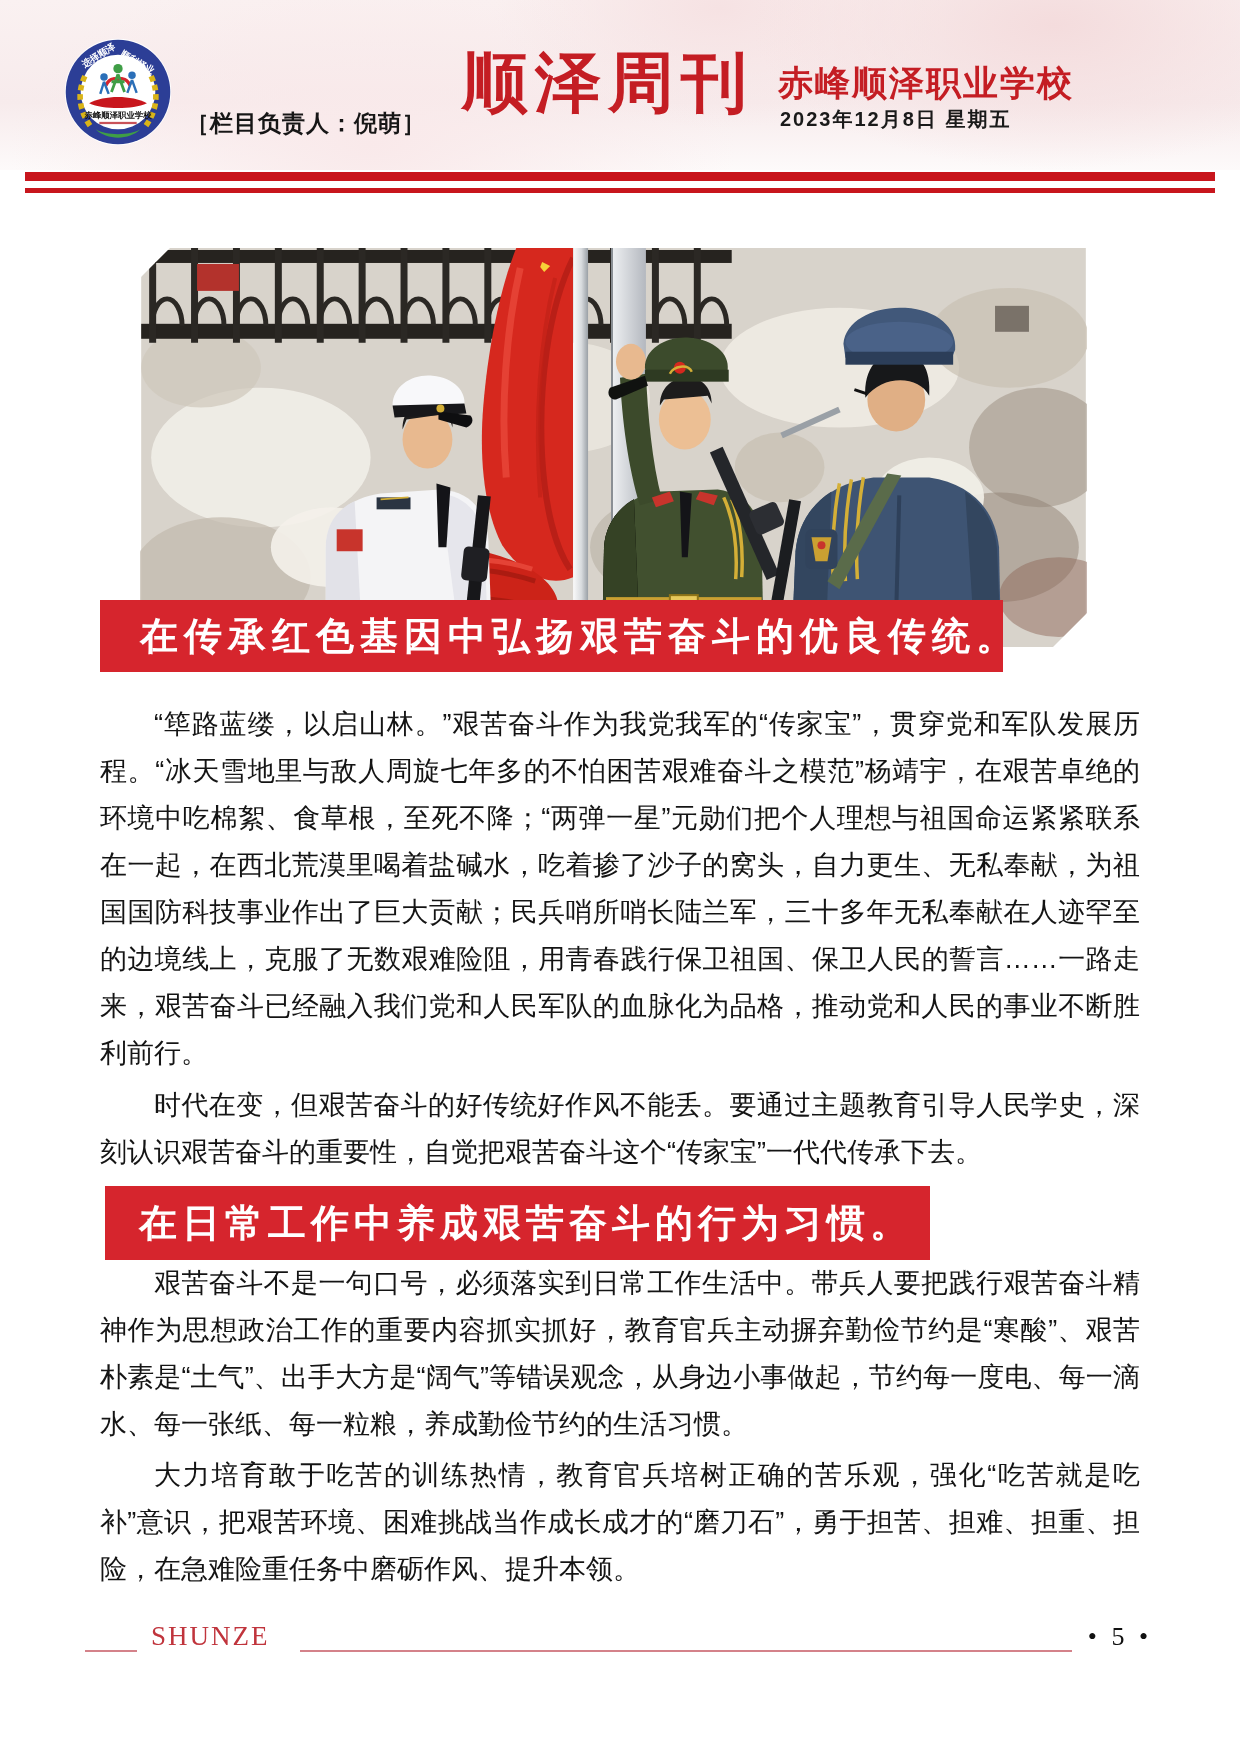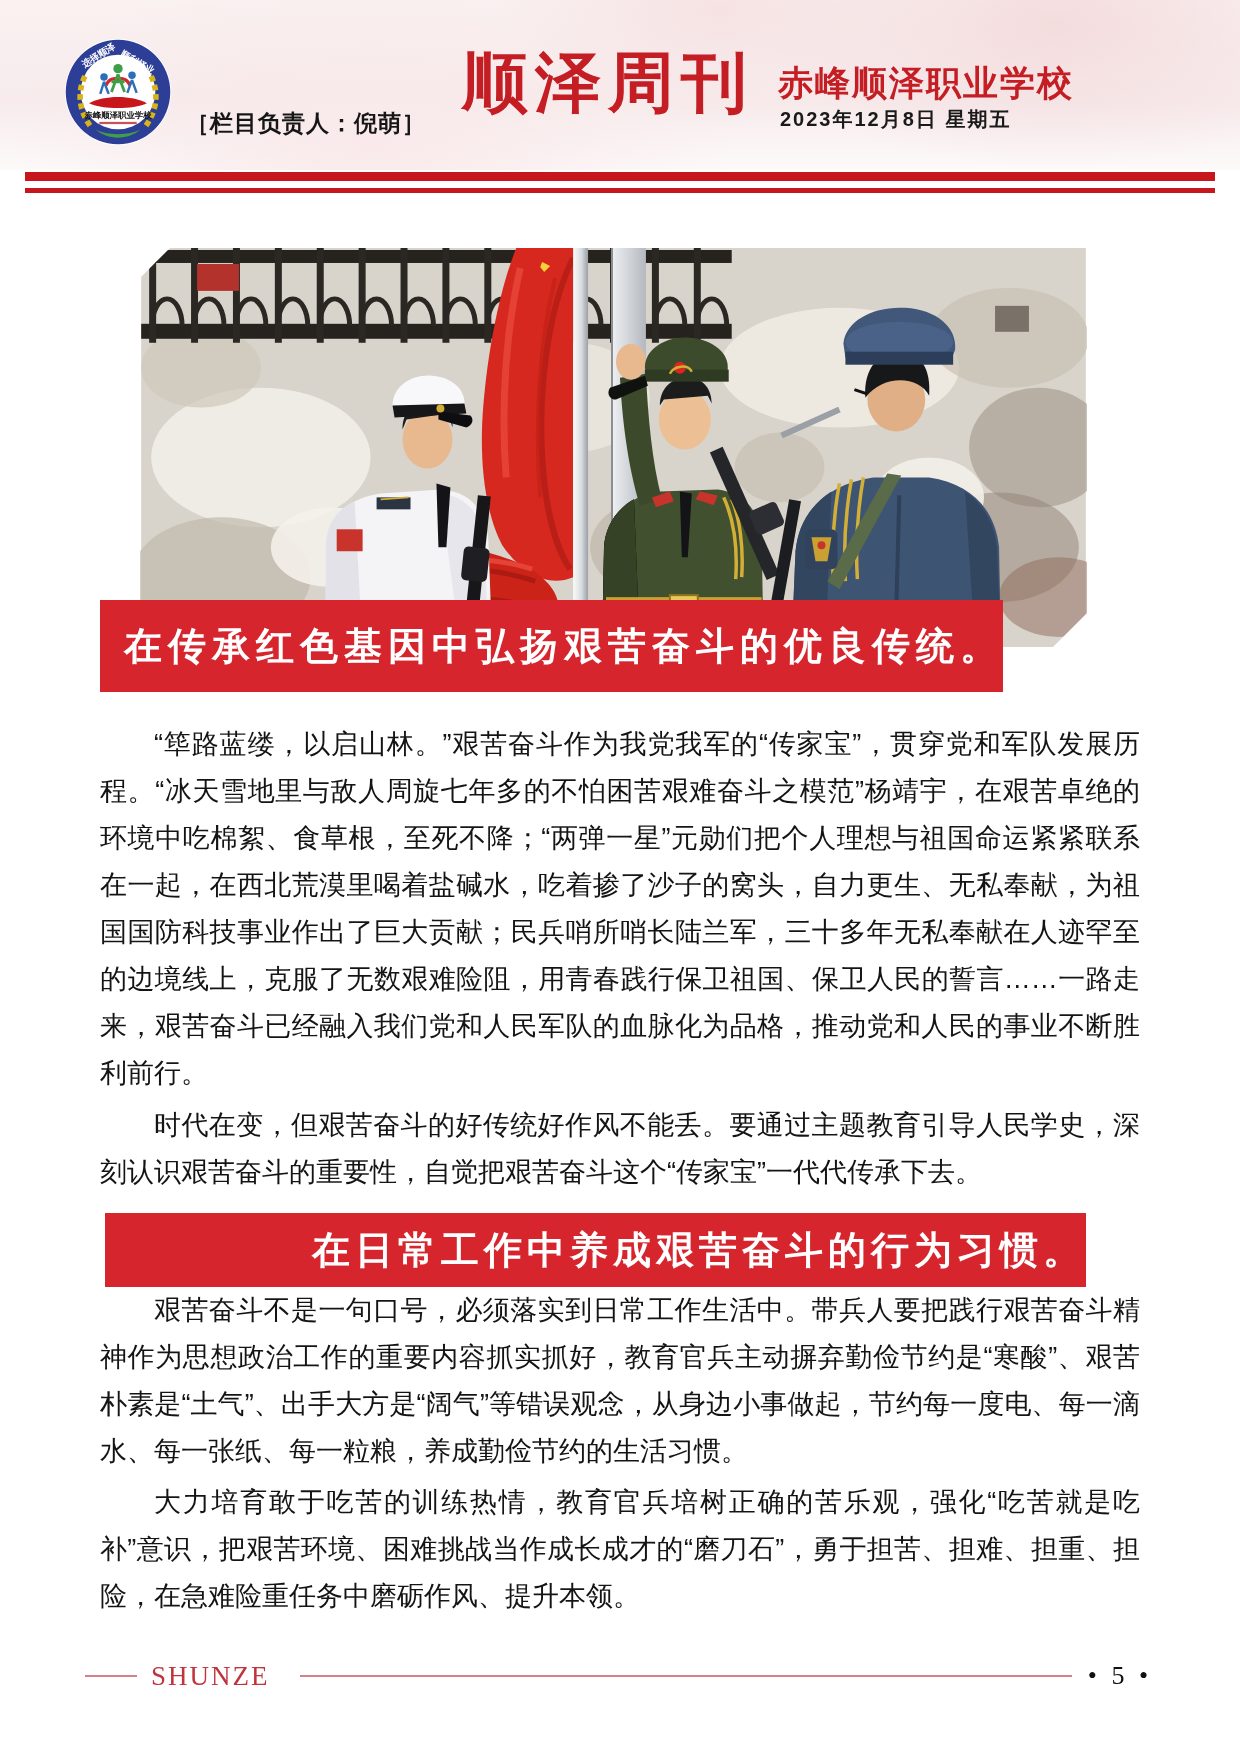--- a/index.html
+++ b/index.html
@@ -57,37 +57,37 @@
     clip-path:polygon(30px 0, 100% 0, 100% calc(100% - 34px), calc(100% - 34px) 100%, 0 100%, 0 30px);
     z-index:1;
   }
   .photo-wrap svg{display:block;width:947px;height:399px;}
   .banner{
     position:relative;z-index:2;
     background:#d6252d;color:#ffffff;
     display:flex;align-items:center;
     font-weight:bold;white-space:nowrap;
   }
-  .banner.b1{margin:-47px 0 0 100px;width:903px;height:92px;font-size:38px;letter-spacing:6px;padding-left:24px;box-sizing:border-box;}
-  .banner.b2{margin:17px 0 0 105px;width:981px;height:74px;font-size:38px;letter-spacing:5px;padding-left:34px;box-sizing:border-box;justify-content:flex-end;}
+  .banner.b1{margin:-47px 0 0 100px;width:903px;height:72px;font-size:38px;letter-spacing:6px;padding-left:40px;box-sizing:border-box;}
+  .banner.b2{margin:10px 0 0 105px;width:825px;height:74px;font-size:38px;letter-spacing:5px;padding-left:34px;box-sizing:border-box;}
   p.body-p{
     margin:0 100px;width:1040px;
     font-size:27px;line-height:47px;color:#141414;
     text-align:justify;text-indent:2em;
     font-family:"Liberation Sans", sans-serif;
   }
   p.p1{margin-top:29px;}
   p.p2{margin-top:5px;}
   p.p3{}
   p.p4{margin-top:4px;}
 
   
   .footer{
-    position:absolute;left:85px;right:88px;top:1656px;height:40px;
-    display:flex;align-items:center;
+    position:absolute;left:85px;right:88px;top:1612px;height:40px;
+    display:flex;align-items:flex-end;
   }
   .fline{height:2px;background:#d4828a;}
   .fline.short{width:52px;margin-right:14px;}
   .fline.long{flex:1;margin:0 16px 0 30px;}
   .brand{
     font-family:"Liberation Serif", serif;
     font-size:27px;color:#c0343c;letter-spacing:2px;
   }
   .page-num{
     font-family:"Liberation Serif", serif;

